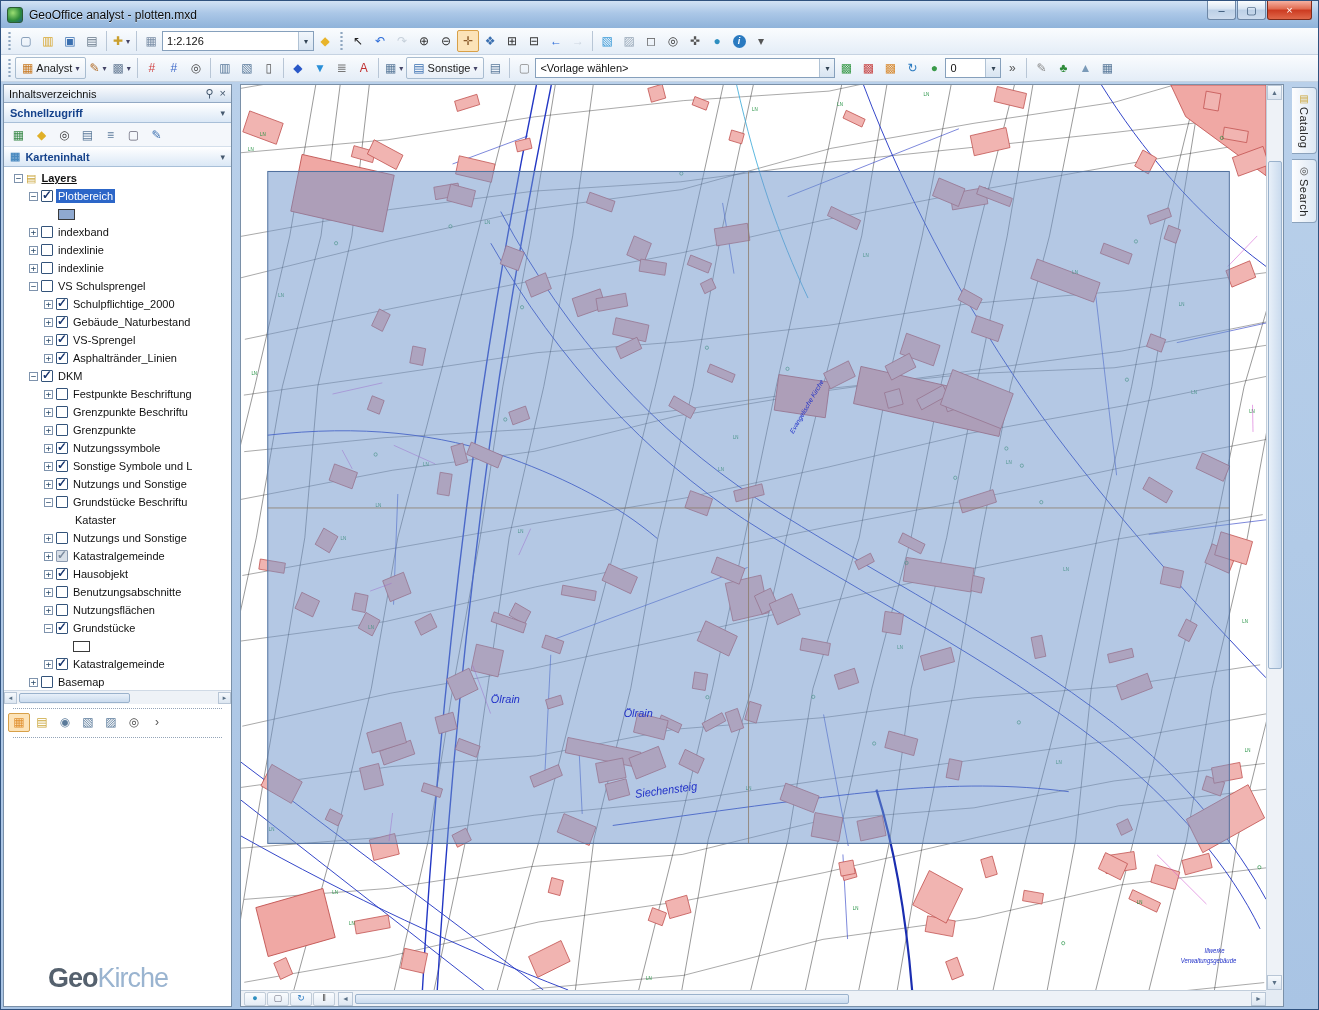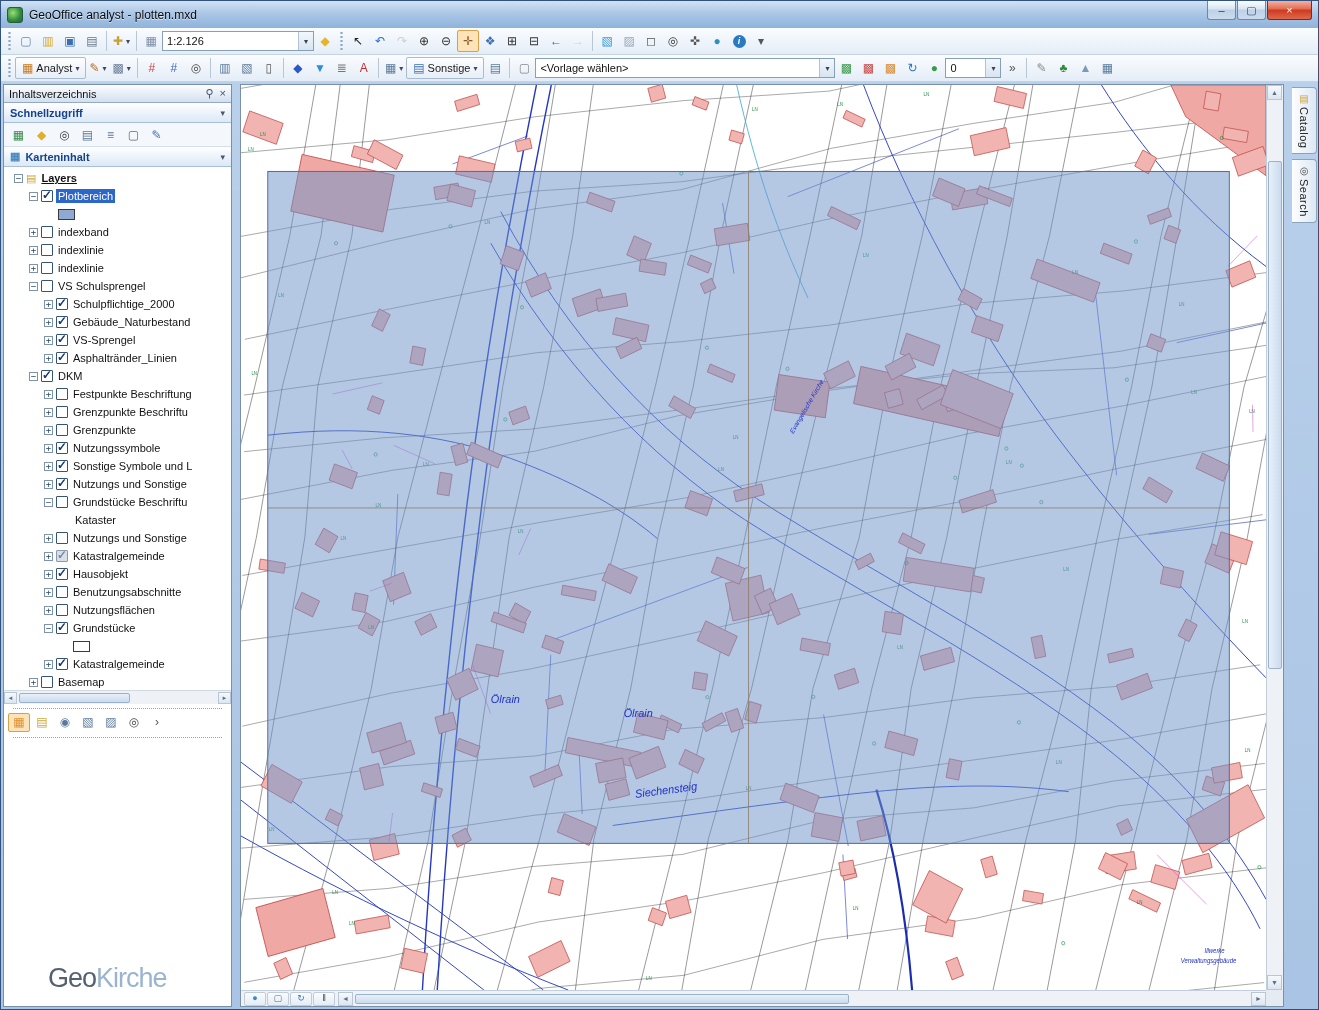--- a/index.html
+++ b/index.html
@@ -94,21 +94,21 @@
             border-top:1px solid #d0dae6; }
   .toc-hscroll .sb-btn { width:13px; height:12px; font-size:6px; }
   .htrack { flex:1; position:relative; height:12px; }
   .hthumb { position:absolute; top:1px; bottom:1px; left:2px; width:55%;
             background:linear-gradient(#e8f0f9,#cadbee); border:1px solid #9ab2cc; border-radius:2px; }
   .dotted-sep { flex:none; height:5px; border-bottom:1px dotted #93a4b8; margin:0 9px 2px; }
   .toc-bottom { height:22px; flex:none; display:flex; align-items:center; gap:1px; padding:0 4px; }
   .toc-bottom .tb-btn { width:20px; height:19px; }
   .toc-filler { flex:1; position:relative; background:#fff; }
   .logo { position:absolute; left:44px; bottom:12px; letter-spacing:-1px; }
-  .logo-geo { font-weight:normal; font-size:27px; color:#55616e; }
+  .logo-geo { font-weight:bold; font-size:27px; color:#55616e; }
   .logo-office { font-size:27px; color:#9ab4d0; }
 
   
   .map-wrap { flex:1; min-width:0; position:relative; border:1px solid #7a90a8; background:#fff; }
   #map-svg { position:absolute; left:0; top:0; width:calc(100% - 17px); height:calc(100% - 16px); }
   .map-vscroll { position:absolute; top:0; right:0; bottom:16px; width:17px; background:#eef2f7;
                  border-left:1px solid #c2cedb; display:flex; flex-direction:column; }
   .vtrack { flex:1; position:relative; }
   .vthumb { position:absolute; left:1px; right:1px; top:7%; height:58%;
             background:linear-gradient(90deg,#e8f0f9,#cadbee); border:1px solid #9ab2cc; border-radius:2px; }

